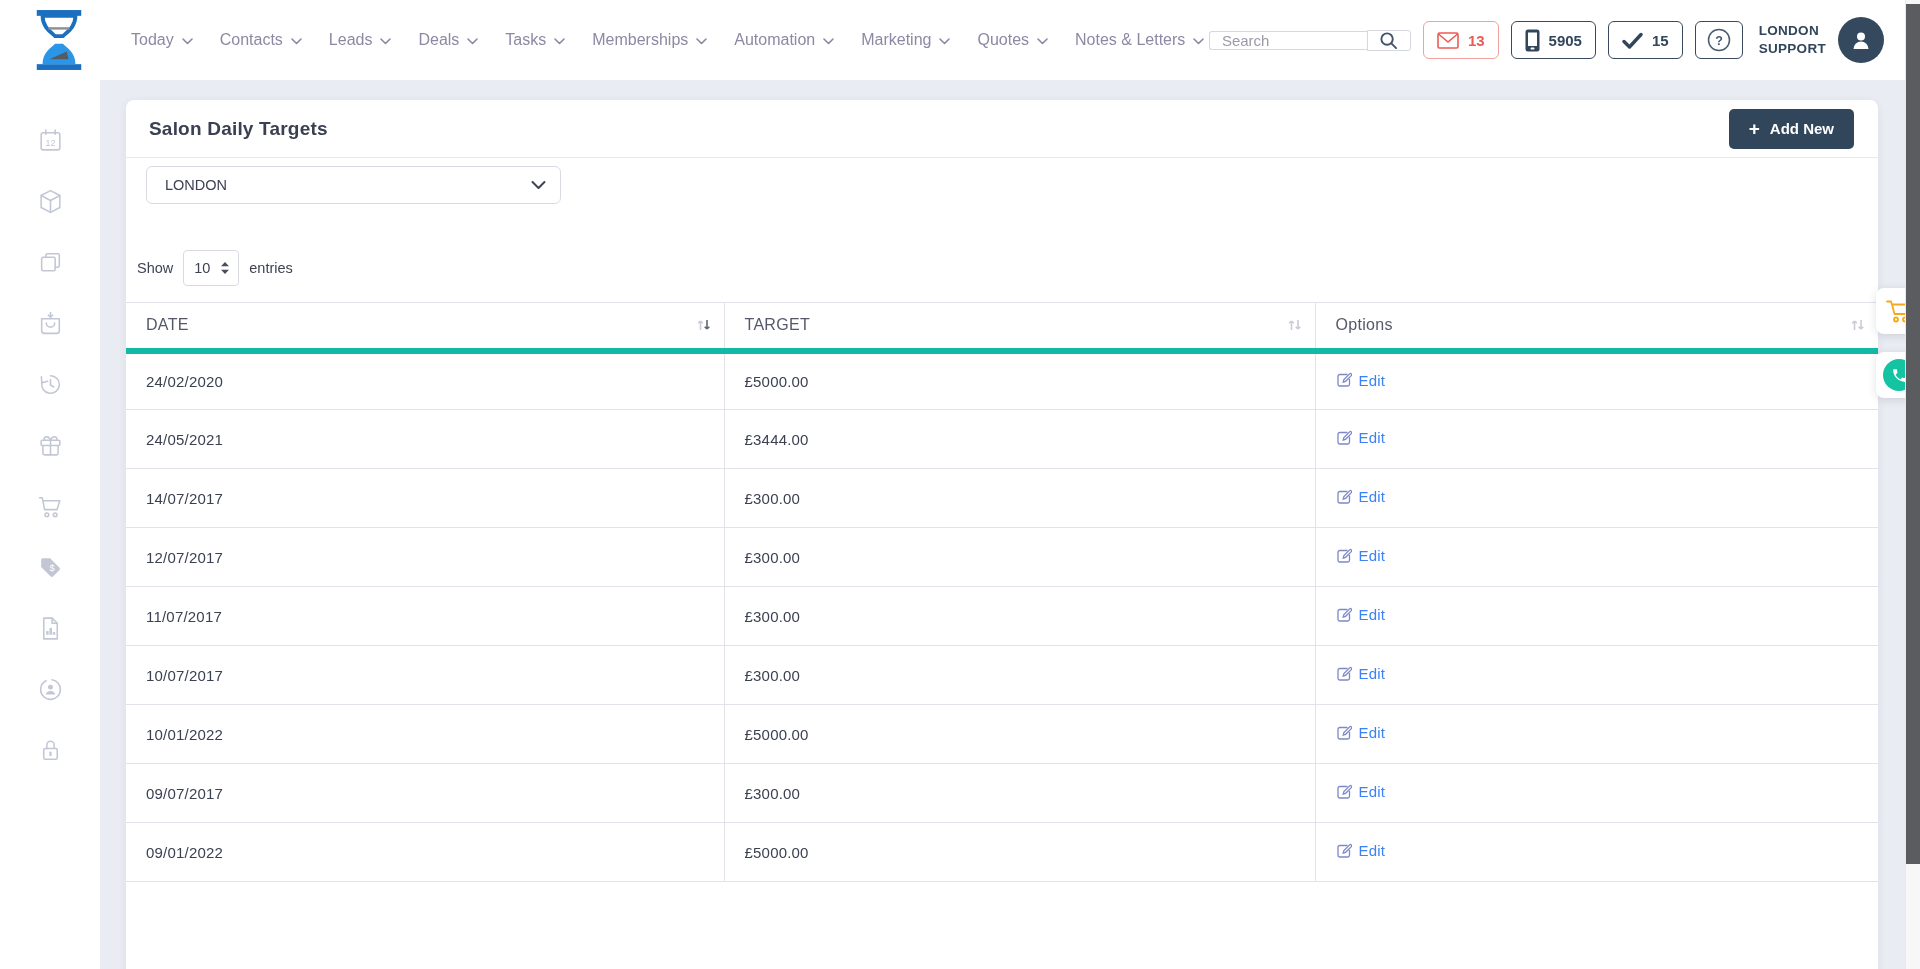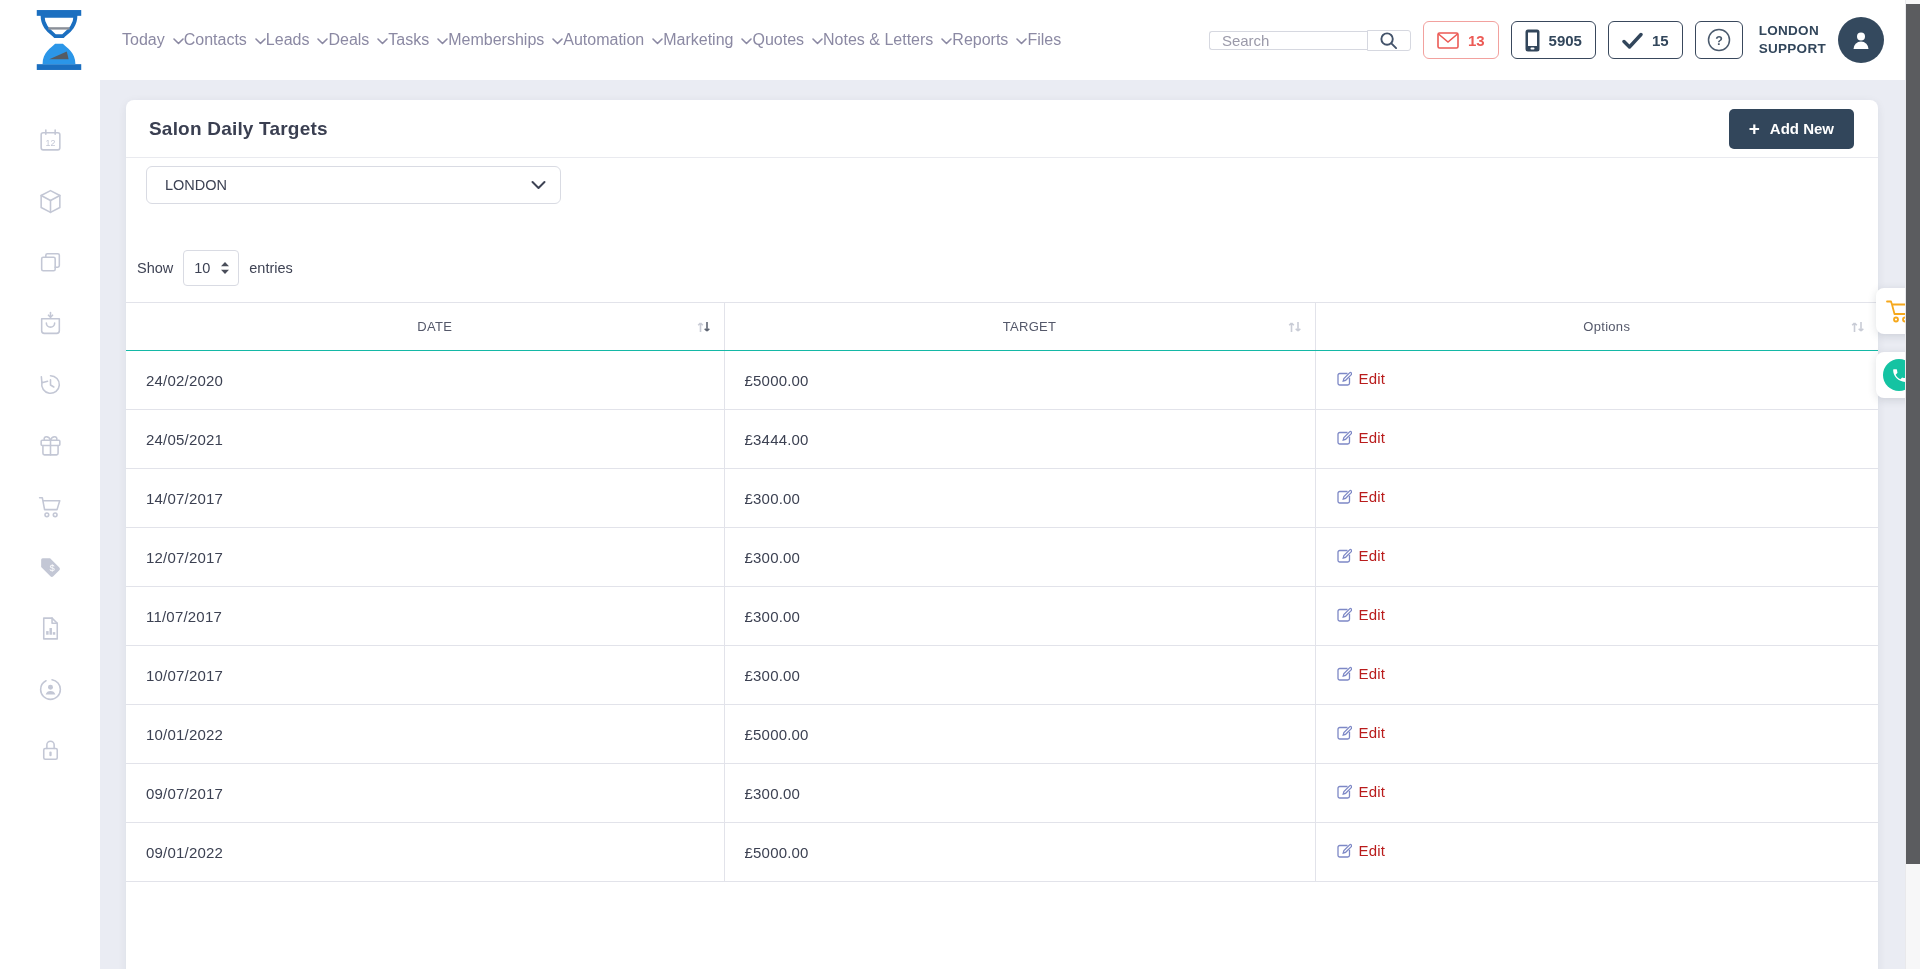--- a/index.html
+++ b/index.html
@@ -10,22 +10,22 @@
     font-family:"Liberation Sans", sans-serif;
     color:#3c4152;
   }
   
   .navbar {
     position:absolute; top:0; left:0; width:1920px; height:80px;
     background:#fff; z-index:5; display:flex; align-items:center;
   }
   .logo { position:absolute; left:30px; top:9px; width:58px; height:62px; cursor:pointer; }
   .main-nav {
-    position:absolute; left:122px; top:0; height:80px;
-    display:flex; align-items:center; 
+    position:absolute; left:131px; top:0; height:80px;
+    display:flex; align-items:center; gap:27px;
   }
   .nav-item { display:flex; align-items:center; gap:8px; cursor:pointer; white-space:nowrap; }
   .nav-item > span { font-size:16px; color:#8b89a3; }
   .nav-item svg { margin-top:2px; }
   .nav-right { position:absolute; right:36px; top:0; height:80px; display:flex; align-items:center; gap:12px; }
   .search-group { display:flex; align-items:center; height:48px; }
   .search-group input {
     width:158px; border:1px solid #d6d8e0; border-right:none; border-radius:3px 0 0 3px;
     padding:0 12px; font-size:15px; color:#3c4152; outline:none;
     font-family:"Liberation Sans", sans-serif;
@@ -71,34 +71,34 @@
     display:flex; align-items:center; font-size:14.5px; color:#3d4254;
   }
   .location-select { margin:8px 0 0 20px; width:415px; height:38px; padding:0 18px; }
   .select .chev { position:absolute; right:14px; top:50%; transform:translateY(-50%); }
   .show-row { margin:46px 0 0 11px; display:flex; align-items:center; gap:10px; font-size:14.5px; color:#3f4354; }
   .size-select { width:56px; height:36px; padding:0 10px; border-radius:4px; }
   .size-select .chev { right:8px; }
   
   table { width:100%; margin-top:16px; border-collapse:collapse; table-layout:fixed; }
   thead th {
-    height:48px; text-align:center; padding-left:20px; position:relative;
-    border-top:1px solid #e2e3ea; border-bottom:1px solid #14b8a6;
-    font-size:13px; font-weight:normal; color:#54586a; letter-spacing:.3px; cursor:pointer;
+    height:48px; text-align:left; padding-left:20px; position:relative;
+    border-top:1px solid #e2e3ea; border-bottom:6px solid #14b8a6;
+    font-size:16px; font-weight:normal; color:#54586a; letter-spacing:.3px; cursor:pointer;
   }
   th.col-divider, td.col-divider { border-right:1px solid #e2e3ea; }
   tbody td {
     height:59px; padding-left:20px; border-bottom:1px solid #e2e3ea;
     font-size:15px; color:#3c4152; letter-spacing:.2px;
   }
   .sort-icon { position:absolute; right:12px; top:50%; transform:translateY(-50%); }
   .sort-icon path { stroke:#c9ccd6; stroke-width:1.6; fill:none; }
   th.sorted-desc .sort-icon path.down { stroke:#5f6673; }
   .edit-link {
-    display:inline-flex; align-items:center; gap:7px; color:#b91c1c; font-size:15px;
+    display:inline-flex; align-items:center; gap:7px; color:#3b82f6; font-size:15px;
     text-decoration:none; cursor:pointer;
   }
   
   .float-btn {
     position:absolute; left:1876px; width:46px; height:46px; background:#fff; border-radius:8px;
     box-shadow:0 2px 8px rgba(31,45,61,.15); display:flex; align-items:center; justify-content:center;
     cursor:pointer; z-index:40;
   }
   .float-cart { top:288px; }
   .float-phone { top:352px; }

